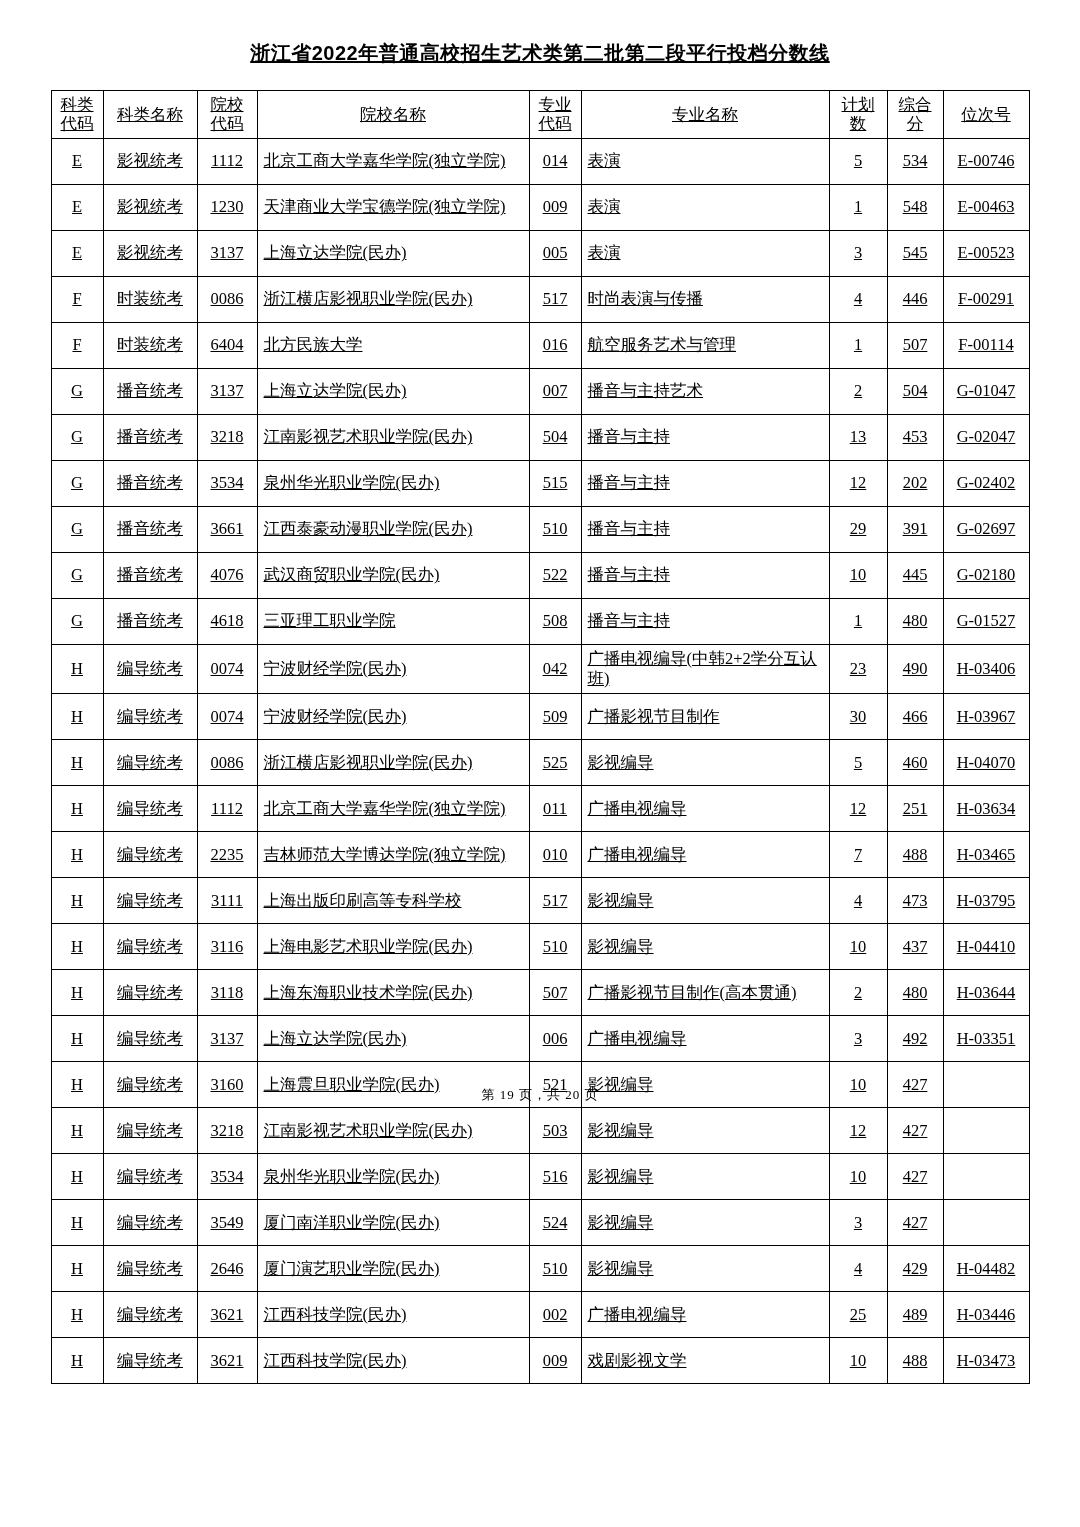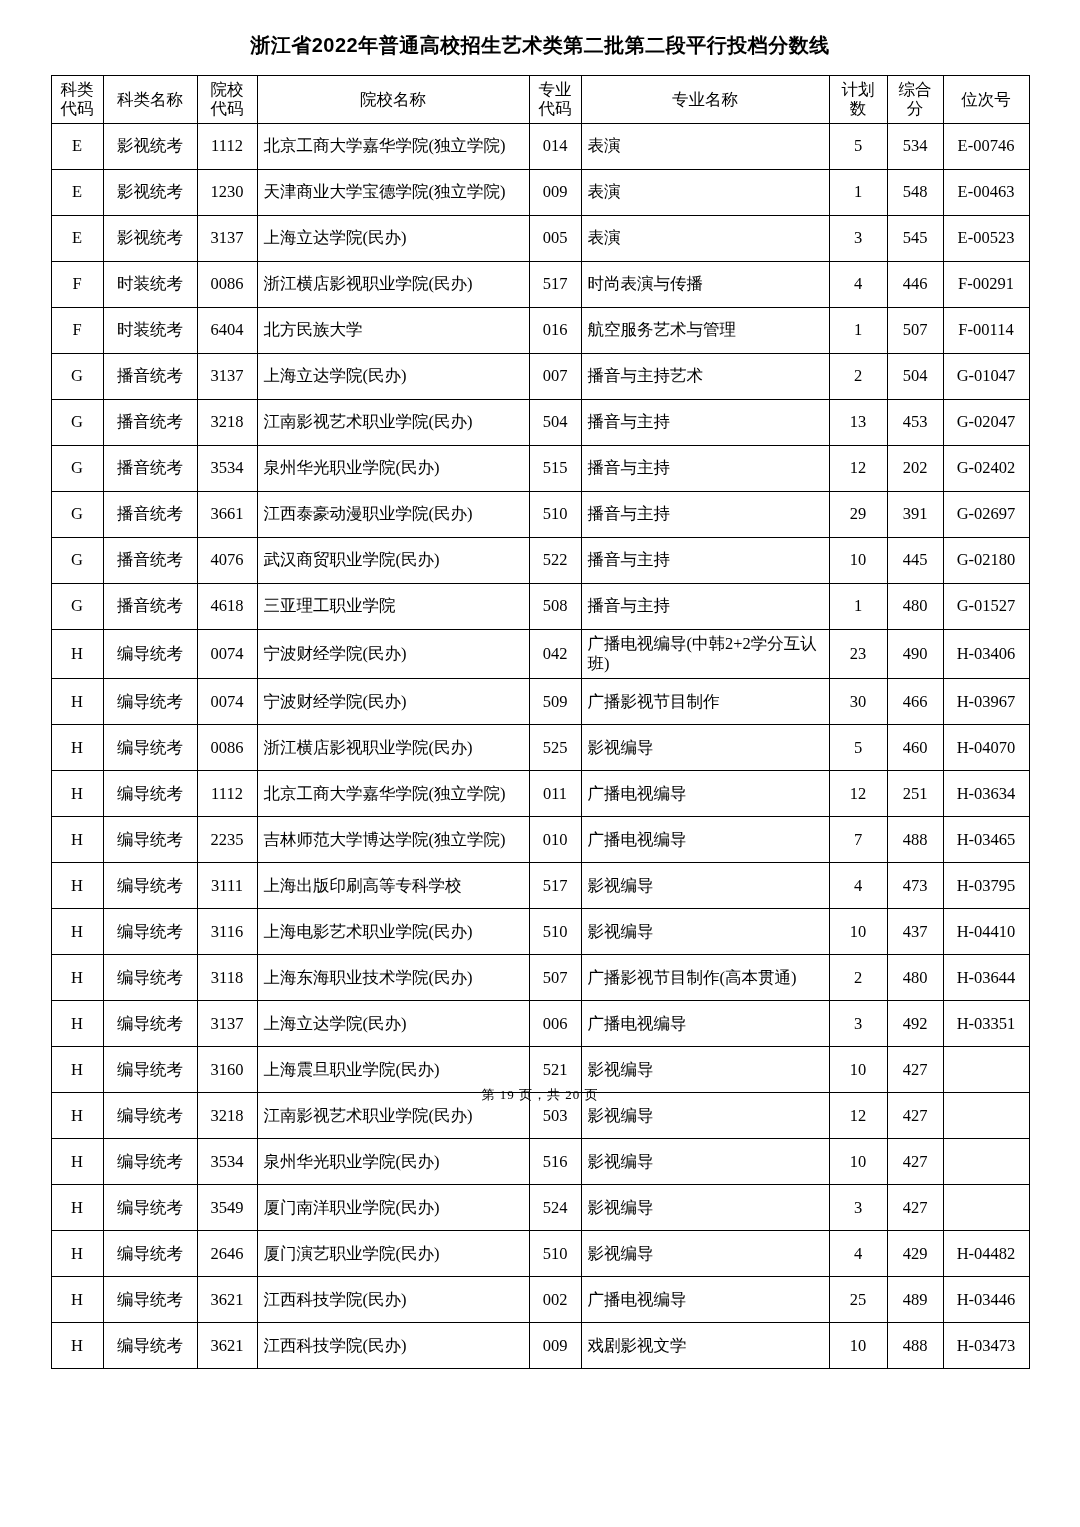--- a/index.html
+++ b/index.html
@@ -11,35 +11,36 @@
     width: 1080px;
     height: 1527px;
     font-family: "Liberation Serif", "DejaVu Serif", serif;
     color: #000000;
     position: relative;
   }
   .page {
     width: 1080px;
     height: 1122px;
     box-sizing: border-box;
-    padding: 4px;
+    padding: 12px;
     position: relative;
+    text-decoration: underline;
   }
   .doc-title {
     text-align: center;
     font-size: 20px;
     font-weight: bold;
     letter-spacing: 0.5px;
     padding-top: 28px;
     padding-bottom: 16px;
     font-family: "Liberation Sans", "DejaVu Sans", sans-serif;
   }
   table.score-table {
     border-collapse: collapse;
-    margin: 0 auto;
+    margin: 7px auto;
     width: 978px;
     table-layout: fixed;
     font-size: 16.5px;
   }
   table.score-table th,
   table.score-table td {
     border: 1px solid #000000;
     padding: 4px 6px;
     line-height: 1.22;
     vertical-align: middle;

